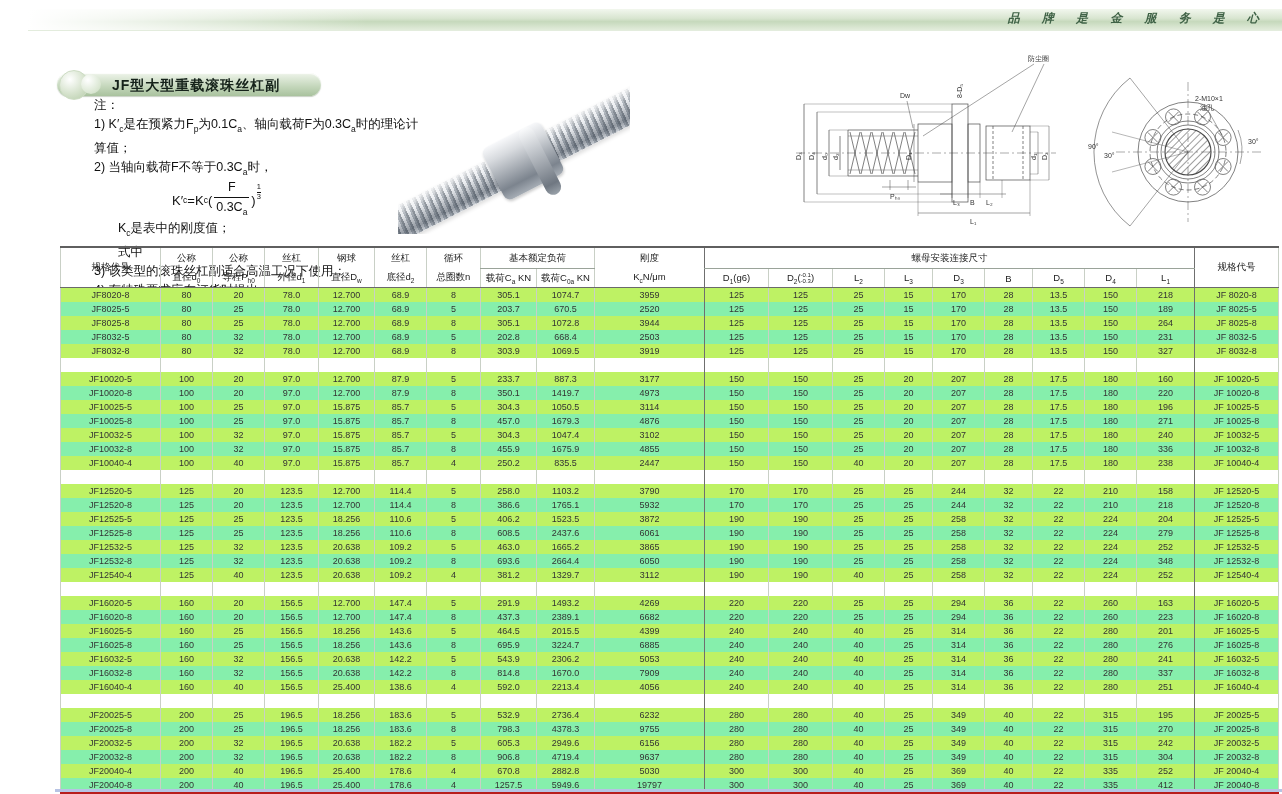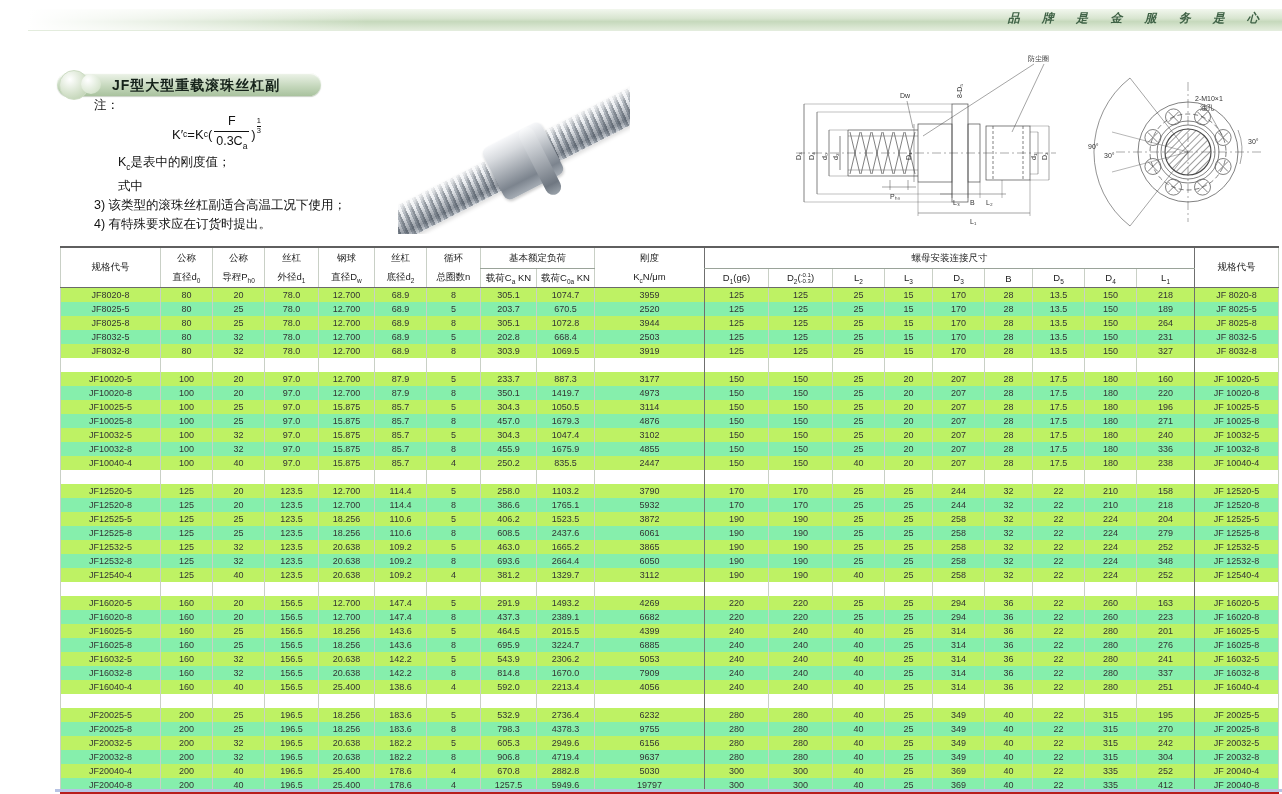--- a/index.html
+++ b/index.html
@@ -80,20 +80,24 @@
   </div>
 
   <div class="title-pill">
     <span class="pill-circle-outer"></span>
     <span class="pill-circle-inner"></span>
     <span class="title-text">JF型大型重载滚珠丝杠副</span>
   </div>
 
   <div class="notes">
     <div class="note-label">注：</div>
+    <div id="notes-lines-1">
+        <div class="note-line"><span>1) K′</span><sub>c</sub><span>是在预紧力F</span><sub>p</sub><span>为0.1C</span><sub>a</sub><span>、轴向载荷F为0.3C</span><sub>a</sub><span>时的理论计算值；</span></div>
+        <div class="note-line"><span>2) 当轴向载荷F不等于0.3C</span><sub>a</sub><span>时，</span></div>
+      </div>
     <div class="formula">
       <span>K′</span>
         <sub>c</sub>
         <span>= </span>
         <span>K</span>
         <sub>c</sub>
         <span>(</span>
         <span class="fraction">
           <span class="num">F</span>
           <span class="den"><span>0.3C</span><sub>a</sub></span>

